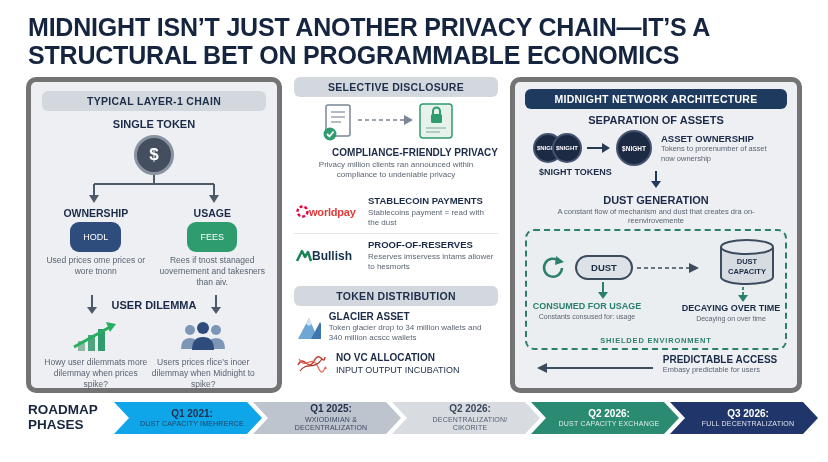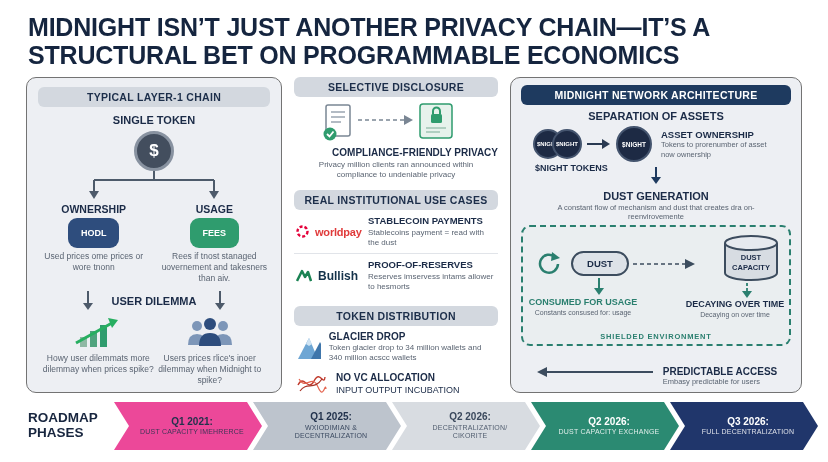--- a/index.html
+++ b/index.html
@@ -4,58 +4,58 @@
 <style>
   *{margin:0;padding:0;box-sizing:border-box}
   html,body{background:#fff}
   body{font-family:"Liberation Sans",sans-serif;color:#1b2b47}
   .page{width:828px;height:462px;overflow:hidden;position:relative;background:#fff}
 
   .title{padding:13px 28px 4px;font-size:25px;font-weight:800;line-height:1.12;
          color:#15253f;letter-spacing:-0.2px;max-width:790px}
 
   .cols{display:flex;gap:12px;padding:4px 26px 0;height:320px;align-items:stretch}
-  .panel{background:#edeff3;border:1px solid #737373;border-radius:10px}
+  .panel{background:#edeff3;border:5px solid #737373;border-radius:10px}
   .left-panel{width:256px;padding:9px 11px}
   .mid-col{width:204px;display:flex;flex-direction:column}
   .right-panel{width:292px;padding:7px 10px}
 
   .pill{background:#d3d8df;color:#1c2e4a;font-weight:bold;font-size:10.5px;text-align:center;
         padding:4px 6px;border-radius:6px;letter-spacing:.3px}
   .pill.navy{background:#1e3a5f;color:#fff}
   .h-label{font-size:11px;font-weight:bold;color:#1b2b47;text-align:center;margin-top:7px}
   .caption{font-size:8.5px;color:#5a6472;line-height:1.3}
 
   .coin{width:40px;height:40px;border-radius:50%;background:#434e5e;border:3px solid #8892a0;
         margin:5px auto 0;display:flex;align-items:center;justify-content:center}
   .coin span{color:#fff;font-weight:bold;font-size:17px}
 
   .branch{display:block;margin:0 auto}
 
   .two-col{display:flex;justify-content:space-between;margin-top:2px}
   .tc{width:48%;text-align:center}
   .tc .lbl{font-size:10.5px;font-weight:bold}
-  .badge{display:inline-block;color:#fff;font-size:9px;font-weight:bold;padding:10px 13px;
+  .badge{display:inline-block;color:#fff;font-size:9px;font-weight:normal;padding:10px 13px;
          border-radius:9px;margin:3px 0}
   .badge.hodl{background:#2e4d7d}
   .badge.fees{background:#2f9c6e}
 
   .dilemma-row{display:flex;align-items:center;justify-content:space-between;
                padding:0 44px;margin-top:7px}
   .dilemma-row .h{font-size:11px;font-weight:bold}
-  .dil-cols{display:flex;justify-content:center;margin-top:4px}
+  .dil-cols{display:flex;justify-content:flex-start;margin-top:4px}
   .dil-col{width:48%;text-align:center}
 
   .msec{margin-top:0}
   .msec + .msec{margin-top:9px}
   .m-title{font-size:10px;font-weight:bold;text-align:right;margin-top:3px;color:#1b2b47}
   .m-caption{font-size:8px;color:#5a6472;text-align:center;line-height:1.3;margin-top:2px;padding:0 6px}
   .uc-row{display:flex;align-items:center;gap:6px;padding:6px 2px 5px}
   .uc-row + .uc-row{border-top:1px solid #e1e4e9}
-  .uc-logo{width:66px;flex-shrink:0;display:flex;align-items:center;gap:6px}
+  .uc-logo{width:66px;flex-shrink:0;display:flex;align-items:center;gap:0}
   .wp-text{color:#e03a3a;font-size:11px;font-weight:600;letter-spacing:-0.2px}
   .bl-text{color:#14324a;font-size:12px;font-weight:800}
   .uc-txt .t{font-size:9.5px;font-weight:bold;color:#1b2b47;line-height:1.15}
   .uc-txt .s{font-size:8px;color:#5a6472;line-height:1.25;margin-top:1px}
 
   .td-row{display:flex;align-items:center;gap:8px;padding:5px 2px 3px}
   .td-txt .t{font-size:10px;font-weight:bold;color:#1b2b47}
   .td-txt .t2{font-size:9px;font-weight:normal;color:#1b2b47;margin-top:2px}
   .td-txt .s{font-size:8px;color:#5a6472;line-height:1.25;margin-top:1px}
 
@@ -81,35 +81,35 @@
   .consumed{position:absolute;left:4px;top:70px;width:112px;text-align:center}
   .consumed .t{font-size:9px;font-weight:bold;color:#2a7f6f;line-height:1.15}
   .consumed .s{font-size:7px;color:#5a6472;line-height:1.2;margin-top:2px}
   .decaying{position:absolute;right:2px;top:72px;width:104px;text-align:center}
   .decaying .t{font-size:9px;font-weight:bold;color:#1b2b47;line-height:1.15}
   .decaying .s{font-size:7px;color:#5a6472;line-height:1.2;margin-top:2px}
   .shield-lbl{position:absolute;bottom:3px;width:100%;text-align:center;font-size:7.5px;
               font-weight:bold;color:#2a7f6f;letter-spacing:.8px}
   .abs{position:absolute}
 
-  .pred-row{display:flex;align-items:flex-start;justify-content:center;gap:10px;margin-top:20px}
+  .pred-row{display:flex;align-items:flex-end;justify-content:center;gap:10px;margin-top:4px}
   .pred-txt .t{font-size:10px;font-weight:bold}
   .pred-txt .s{font-size:7.5px;color:#5a6472}
 
-  .timeline{display:flex;align-items:stretch;margin-top:9px;padding:0 10px 0 28px;height:48px}
+  .timeline{display:flex;align-items:stretch;margin-top:9px;padding:0 10px 0 28px;height:32px}
   .tl-label{width:86px;display:flex;flex-direction:column;justify-content:center;
             font-size:13.5px;font-weight:800;color:#18263f;line-height:1.1}
   .chevrons{flex:1;display:flex}
   .chev{flex:1;clip-path:polygon(0 0,calc(100% - 15px) 0,100% 50%,calc(100% - 15px) 100%,0 100%,15px 50%);
         display:flex;flex-direction:column;justify-content:center;text-align:center;
         padding:0 16px 0 24px}
   .chev + .chev{margin-left:-9px}
   .chev .q{font-size:10px;font-weight:bold;line-height:1.15}
   .chev .d{font-size:7px;line-height:1.2;margin-top:1px;letter-spacing:.2px}
-  .chev.g1{background:#ec4899;color:#22324c}
+  .chev.g1{background:#0ea5e9;color:#22324c}
   .chev.g2{background:#bdc4cd;color:#22324c}
   .chev.g3{background:#d8dce1;color:#3a485c}
   .chev.teal{background:#2b8a72;color:#fff}
   .chev.nv{background:#20366b;color:#fff}
   .chev .d{color:inherit;opacity:.85}
 </style>
 </head>
 <body>
 
 <div class="page">
@@ -191,21 +191,20 @@
           <rect x="100" y="2" width="32" height="34" rx="3" fill="#e7f2ec" stroke="#2f9c6e" stroke-width="1.5"></rect>
           <path d="M106 26 H126 M106 30 H120" stroke="#9fc3b2" stroke-width="1.5"></path>
           <rect x="111" y="12" width="11" height="9" rx="1.5" fill="#2f9c6e"></rect>
           <path d="M113 12 V9 A3.5 3.5 0 0 1 120 9 V12" stroke="#2f9c6e" stroke-width="2" fill="none"></path>
         </svg>
         <div class="m-title">COMPLIANCE-FRIENDLY PRIVACY</div>
         <div class="m-caption">Privacy million clients ran announced within compliance to undeniable privacy</div>
       </div>
 
       <div class="msec">
-        <div class="pill">REAL INSTITUTIONAL USE CASES</div>
         <div class="uc-row">
           <div class="uc-logo">
             <svg width="13" height="13">
               <circle cx="6.5" cy="6.5" r="5" fill="none" stroke="#e4003a" stroke-width="2.4" stroke-dasharray="3 2"></circle>
             </svg>
             <span class="wp-text">worldpay</span>
           </div>
           <div class="uc-txt">
             <div class="t">STABLECOIN PAYMENTS</div>
             <div class="s">Stablecoins payment = read with the dust</div>
@@ -227,21 +226,21 @@
 
       <div class="msec">
         <div class="pill">TOKEN DISTRIBUTION</div>
         <div class="td-row">
           <svg width="36" height="28">
             <polygon points="2,26 13,5 22,26" fill="#6ea6d4"></polygon>
             <polygon points="15,26 24,9 34,26" fill="#3f76ab"></polygon>
             <polygon points="10,11 13,5 16,11 13,13" fill="#cfe4f4"></polygon>
           </svg>
           <div class="td-txt">
-            <div class="t">GLACIER DROP</div>
+            <div class="t">GLACIER ASSET</div>
             <div class="s">Token glacier drop to 34 million wallets and 340 million acscc wallets</div>
           </div>
         </div>
         <div class="td-row">
           <svg width="32" height="26">
             <path d="M2 14 C8 2, 12 22, 18 10 S 28 16, 29 6" stroke="#c0392b" stroke-width="1.4" fill="none"></path>
             <path d="M3 8 C10 20, 16 2, 22 16 S 29 10, 30 18" stroke="#e4644f" stroke-width="1.2" fill="none"></path>
             <path d="M4 20 C11 10, 18 20, 26 8" stroke="#a93226" stroke-width="1.2" fill="none"></path>
           </svg>
           <div class="td-txt">

